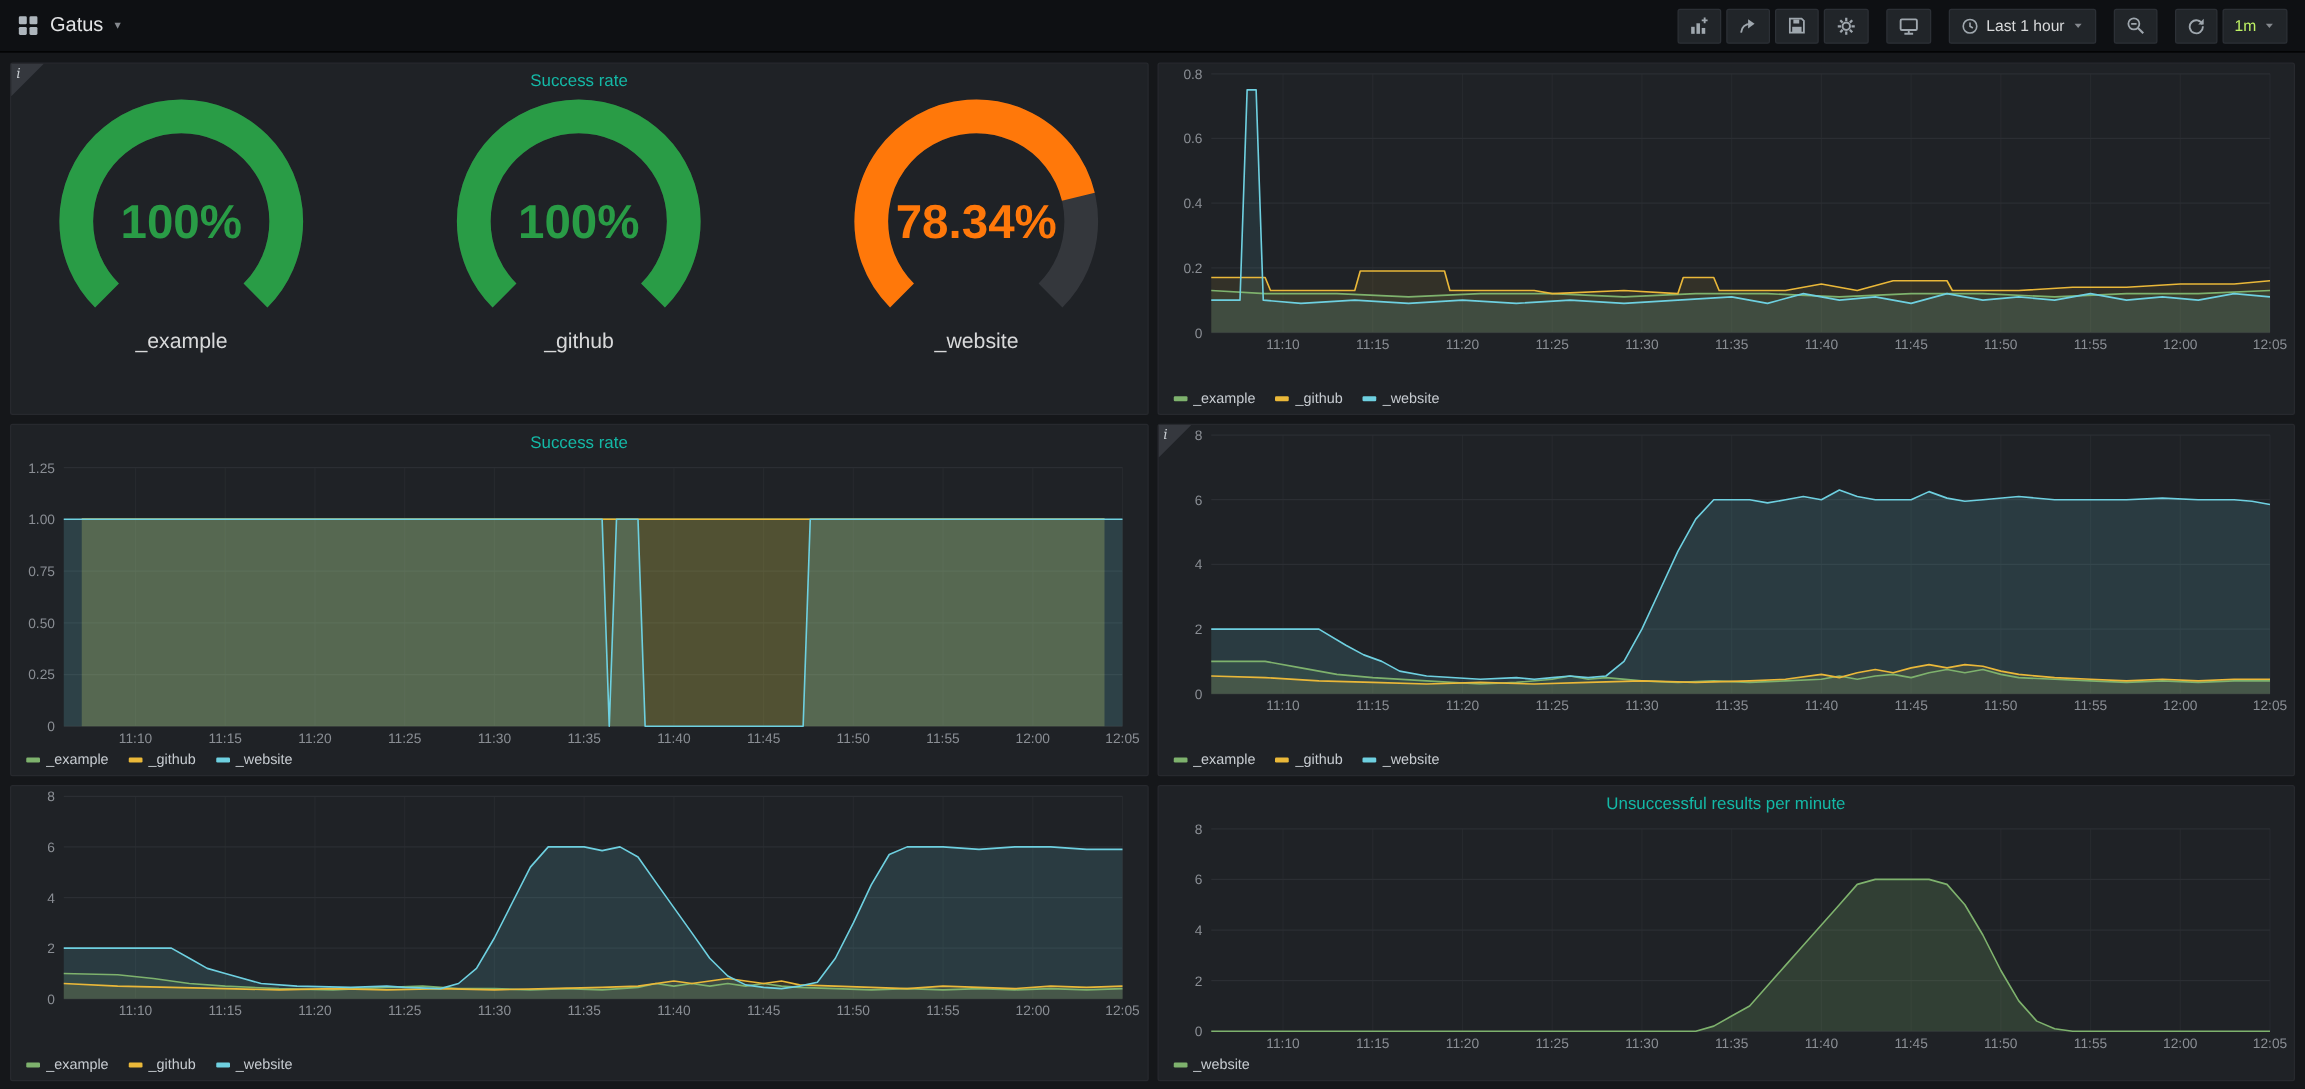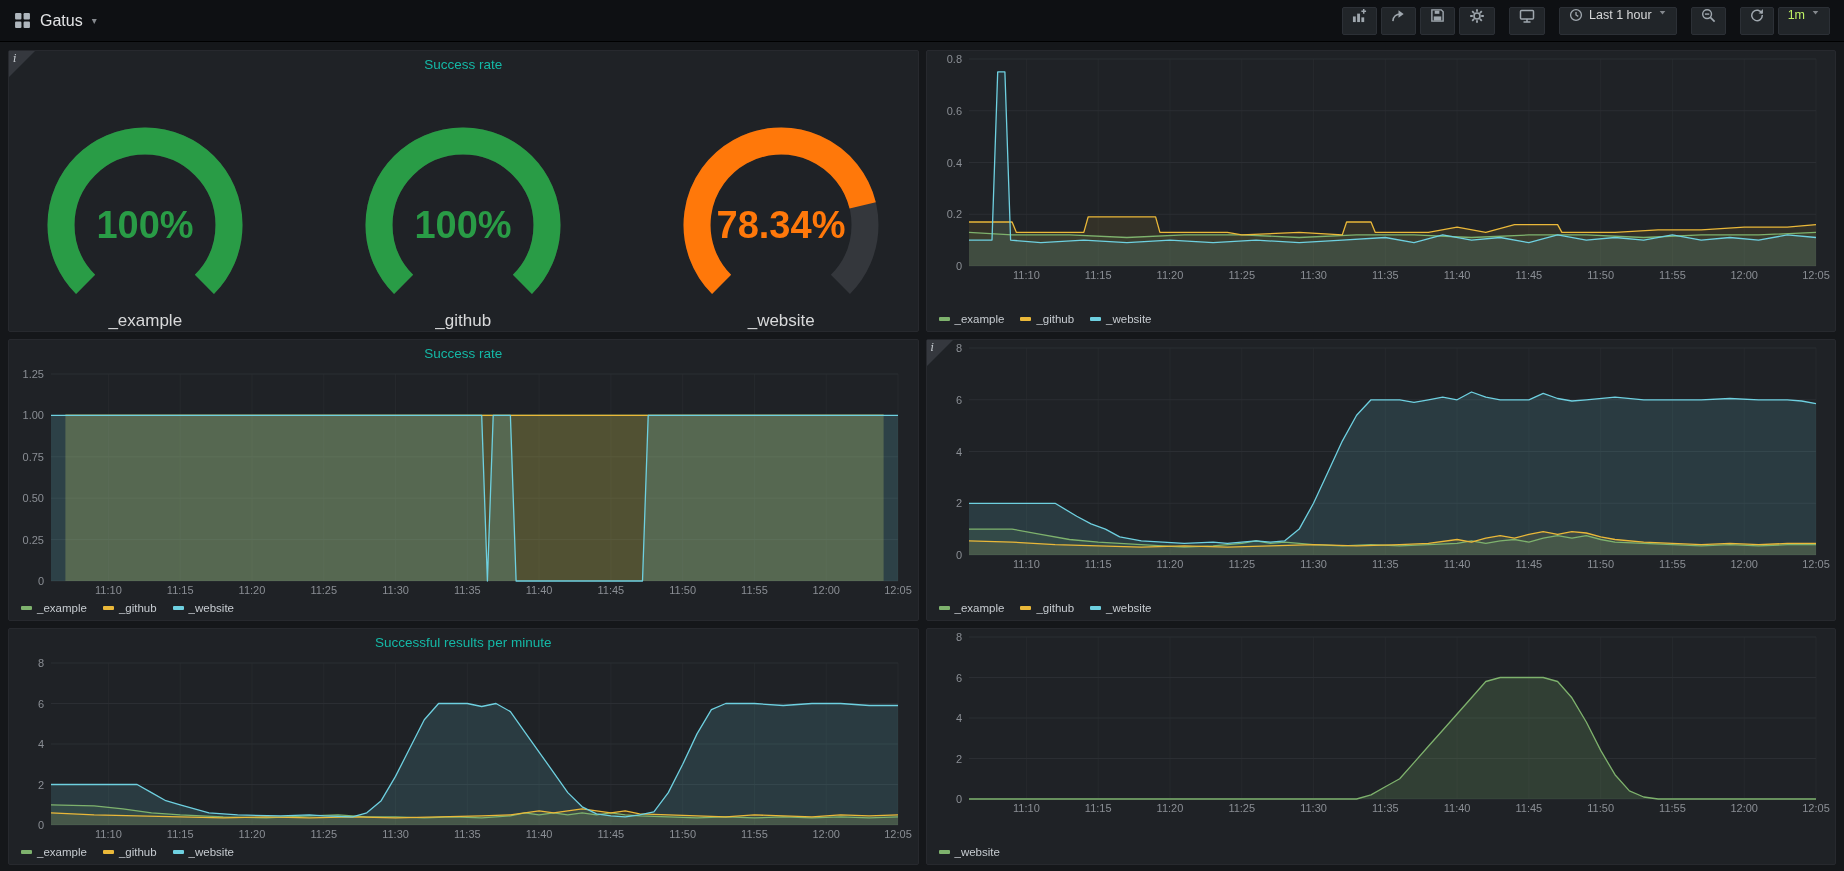--- a/index.html
+++ b/index.html
@@ -6,41 +6,41 @@
   html,body{width:1844px;height:871px;overflow:hidden}
   body{background:#15171a;font-family:"Liberation Sans","DejaVu Sans",sans-serif;color:#d8d9da}
 
   .navbar{height:42px;background:#0e1013;display:flex;align-items:center;justify-content:space-between;
           padding:16px 14px;border-bottom:1px solid #000}
   .nav-left{display:flex;align-items:center;gap:9px}
   .nav-grid-icon{color:#aeb6bd;display:flex}
   .nav-title{font-size:16px;font-weight:500;color:#e3e4e6;cursor:pointer}
   .nav-caret{color:#85898e;font-size:10px;cursor:pointer}
   .nav-right{display:flex;align-items:center}
-  .nav-btn{display:flex;align-items:flex-start;gap:6px;height:28px;padding:0 9px;background:#212529;
+  .nav-btn{display:flex;align-items:center;gap:6px;height:28px;padding:0 9px;background:#212529;
            border:1px solid #2c3036;border-radius:2px;color:#9fa7ae;font-family:inherit;font-size:12.5px;
            margin-left:4px;cursor:pointer}
   .nav-btn.gap-before{margin-left:14px}
   .nav-lbl{color:#d8d9da}
   .nav-ic,.nav-caret-sm{display:flex;align-items:center}
   .nav-caret-sm{color:#85898e}
 
   .dashboard{padding:8px 8px 4px;display:grid;grid-template-columns:1fr 1fr;
              grid-template-rows:282px 282px 237px;gap:7px}
   .panel{background:#1f2226;border:1px solid #27292e;position:relative;display:flex;flex-direction:column;border-radius:2px}
   .panel-header{height:26px;flex:0 0 26px;display:flex;align-items:center;justify-content:center;
                 font-size:13.5px;font-weight:500;color:#14b8a6;cursor:pointer}
   .panel-body{flex:1;min-height:0;position:relative}
   .chart-area{position:absolute;left:0;top:0;right:0;bottom:0}
   .legend{flex:0 0 21px;display:flex;align-items:center;gap:16px;padding:0 10px 4px 12px}
   .legend-item{display:flex;align-items:center;gap:5px;cursor:pointer}
   .swatch{width:11px;height:4px;border-radius:1px;display:inline-block}
   .legend-name{font-size:11.5px;color:#c7ccd1}
 
-  .gauge-row{height:100%;display:flex;align-items:flex-end;justify-content:center;gap:58px}
+  .gauge-row{height:100%;display:flex;align-items:flex-start;justify-content:center;gap:58px}
   .gauge{display:flex;flex-direction:column;align-items:center}
   .gauge-label{font-size:17px;color:#d8d9da;margin-top:2px}
 
   .info-corner{position:absolute;top:0;left:0;width:0;height:0;border-top:26px solid #35383e;
                border-right:26px solid transparent;cursor:pointer;z-index:2}
   .info-corner span{position:absolute;top:-25px;left:4px;font-size:11px;font-style:italic;
                     font-family:"DejaVu Serif",serif;color:#c7ccd1}
 </style>
 </head>
 <body>
@@ -363,21 +363,20 @@
           <span class="swatch" style="background: rgb(234, 184, 57);"></span>
           <span class="legend-name">_github</span>
         </span>
         <span class="legend-item">
           <span class="swatch" style="background: rgb(110, 208, 224);"></span>
           <span class="legend-name">_website</span>
         </span>
       </div>
     </section>
     <section class="panel">
-      <div class="panel-header">Successful results per minute</div>
       <div class="panel-body">
         <div class="chart-area"><svg width="909" height="188" viewBox="0 0 909 188">
             <line x1="99.42372881355932" y1="8" x2="99.42372881355932" y2="170" stroke="#26292d" stroke-width="1"></line>
             <text x="99.42372881355932" y="183" text-anchor="middle" font-size="11" fill="#8a8e94">11:10</text>
             <line x1="171.20338983050848" y1="8" x2="171.20338983050848" y2="170" stroke="#26292d" stroke-width="1"></line>
             <text x="171.20338983050848" y="183" text-anchor="middle" font-size="11" fill="#8a8e94">11:15</text>
             <line x1="242.98305084745763" y1="8" x2="242.98305084745763" y2="170" stroke="#26292d" stroke-width="1"></line>
             <text x="242.98305084745763" y="183" text-anchor="middle" font-size="11" fill="#8a8e94">11:20</text>
             <line x1="314.76271186440675" y1="8" x2="314.76271186440675" y2="170" stroke="#26292d" stroke-width="1"></line>
             <text x="314.76271186440675" y="183" text-anchor="middle" font-size="11" fill="#8a8e94">11:25</text>
@@ -424,20 +423,21 @@
           <span class="swatch" style="background: rgb(234, 184, 57);"></span>
           <span class="legend-name">_github</span>
         </span>
         <span class="legend-item">
           <span class="swatch" style="background: rgb(110, 208, 224);"></span>
           <span class="legend-name">_website</span>
         </span>
       </div>
     </section>
     <section class="panel">
+      <div class="panel-header">Unsuccessful results per minute</div>
       <div class="panel-body">
         <div class="chart-area"><svg width="909" height="188" viewBox="0 0 909 188">
             <line x1="99.42372881355932" y1="8" x2="99.42372881355932" y2="170" stroke="#26292d" stroke-width="1"></line>
             <text x="99.42372881355932" y="183" text-anchor="middle" font-size="11" fill="#8a8e94">11:10</text>
             <line x1="171.20338983050848" y1="8" x2="171.20338983050848" y2="170" stroke="#26292d" stroke-width="1"></line>
             <text x="171.20338983050848" y="183" text-anchor="middle" font-size="11" fill="#8a8e94">11:15</text>
             <line x1="242.98305084745763" y1="8" x2="242.98305084745763" y2="170" stroke="#26292d" stroke-width="1"></line>
             <text x="242.98305084745763" y="183" text-anchor="middle" font-size="11" fill="#8a8e94">11:20</text>
             <line x1="314.76271186440675" y1="8" x2="314.76271186440675" y2="170" stroke="#26292d" stroke-width="1"></line>
             <text x="314.76271186440675" y="183" text-anchor="middle" font-size="11" fill="#8a8e94">11:25</text>

